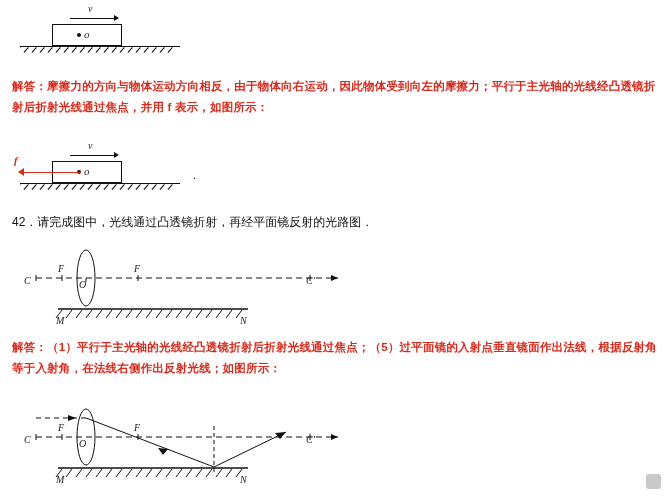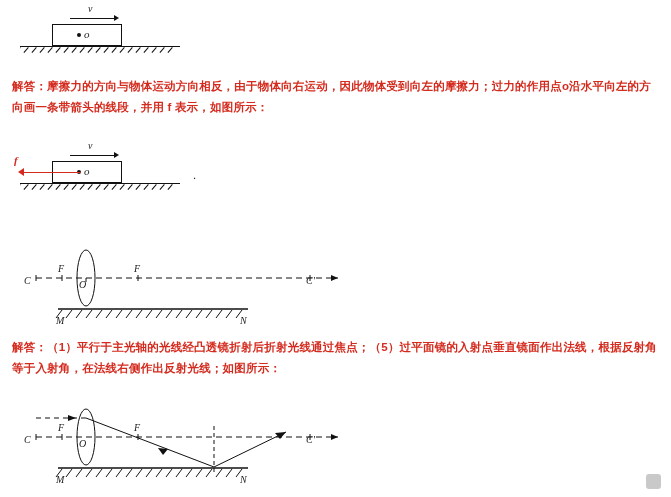--- a/index.html
+++ b/index.html
@@ -90,21 +90,21 @@
         <i style="left:104px;top:0;"></i>
         <i style="left:112px;top:0;"></i>
         <i style="left:120px;top:0;"></i>
       <i style="left:128px;top:0;"></i>
         <i style="left:136px;top:0;"></i>
         <i style="left:144px;top:0;"></i>
         <i style="left:152px;top:0;"></i>
     </div>
   </div>
 
-  <div class="text-block red bold" style="left:12px;top:76px;width:648px;">解答：摩擦力的方向与物体运动方向相反，由于物体向右运动，因此物体受到向左的摩擦力；过力的作用点o沿水平向左的方向画一条带箭头的线段，并用 f 表示，如图所示：</div>
+  <div class="text-block red bold" style="left:12px;top:76px;width:648px;">解答：摩擦力的方向与物体运动方向相反，由于物体向右运动，因此物体受到向左的摩擦力；平行于主光轴的光线经凸透镜折射后折射光线通过焦点，并用 f 表示，如图所示：</div>
 
   <div class="fig" style="left:14px;top:140px;width:200px;height:56px;">
     <span class="lbl" style="left:74px;top:0px;">v</span>
     <div class="hline" style="left:56px;top:15px;width:46px;"></div>
     <div class="arrowR" style="left:100px;top:12px;"></div>
 
     <div class="box" style="left:38px;top:21px;width:70px;height:22px;"></div>
     <div class="dot" style="left:63px;top:30px;"></div>
     <span class="lbl" style="left:70px;top:25px;font-size:11px;">o</span>
 
@@ -131,20 +131,21 @@
         <i style="left:112px;top:0;"></i>
         <i style="left:120px;top:0;"></i>
       <i style="left:128px;top:0;"></i>
         <i style="left:136px;top:0;"></i>
         <i style="left:144px;top:0;"></i>
         <i style="left:152px;top:0;"></i>
     </div>
     <span class="lbl" style="left:175px;top:28px;font-style:normal;font-size:11px;">．</span>
   </div>
 
+  <div class="q-text" style="left:12px;top:212px;width:648px;">42．请完成图中，光线通过凸透镜折射，再经平面镜反射的光路图．</div>
 
   <div class="fig" style="left:18px;top:245px;width:350px;height:80px;">
     <svg class="svgwrap" width="350" height="80">
 
       <line x1="18" y1="33" x2="320" y2="33" stroke="#111" stroke-width="1" stroke-dasharray="6,4"></line>
 
       <polygon points="320,33 313,30 313,36" fill="#111"></polygon>
 
       <ellipse cx="68" cy="33" rx="9" ry="28" fill="none" stroke="#111" stroke-width="1"></ellipse>
 

